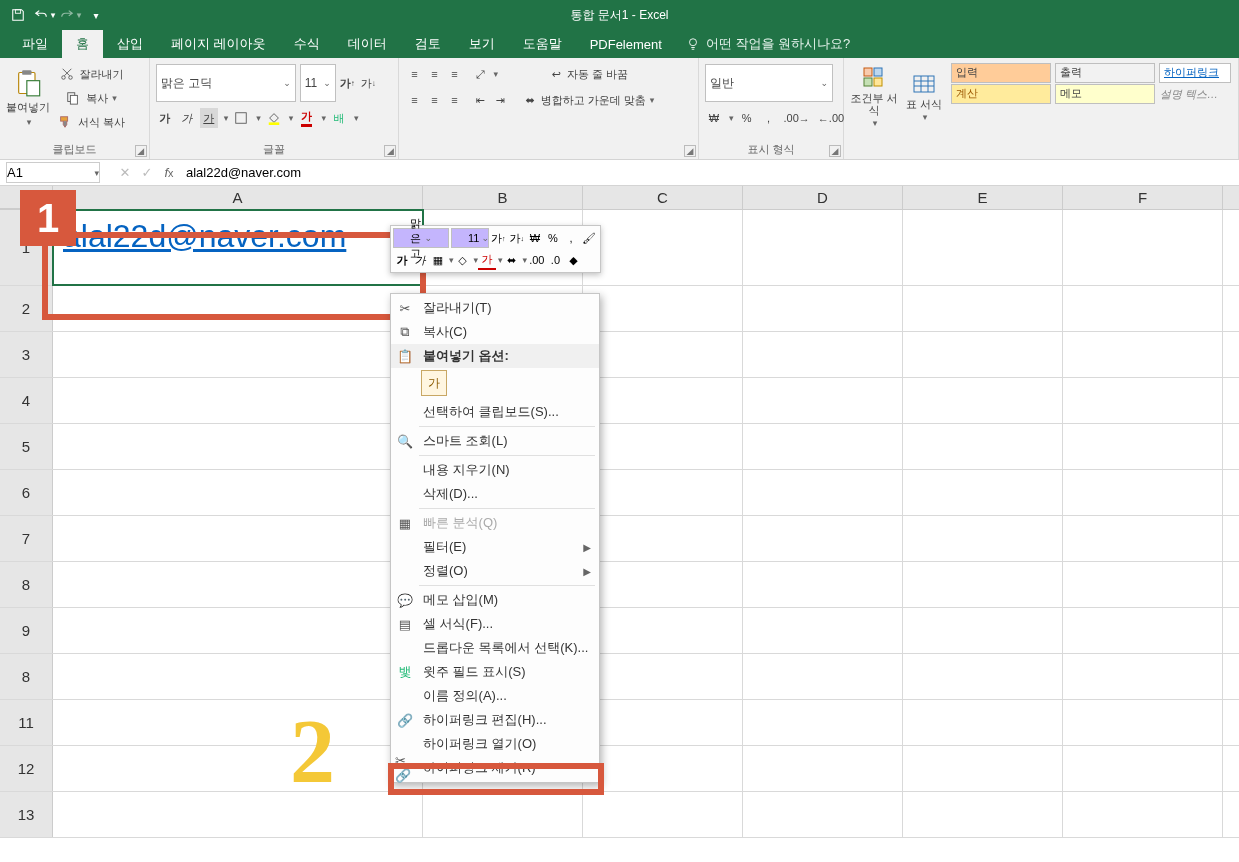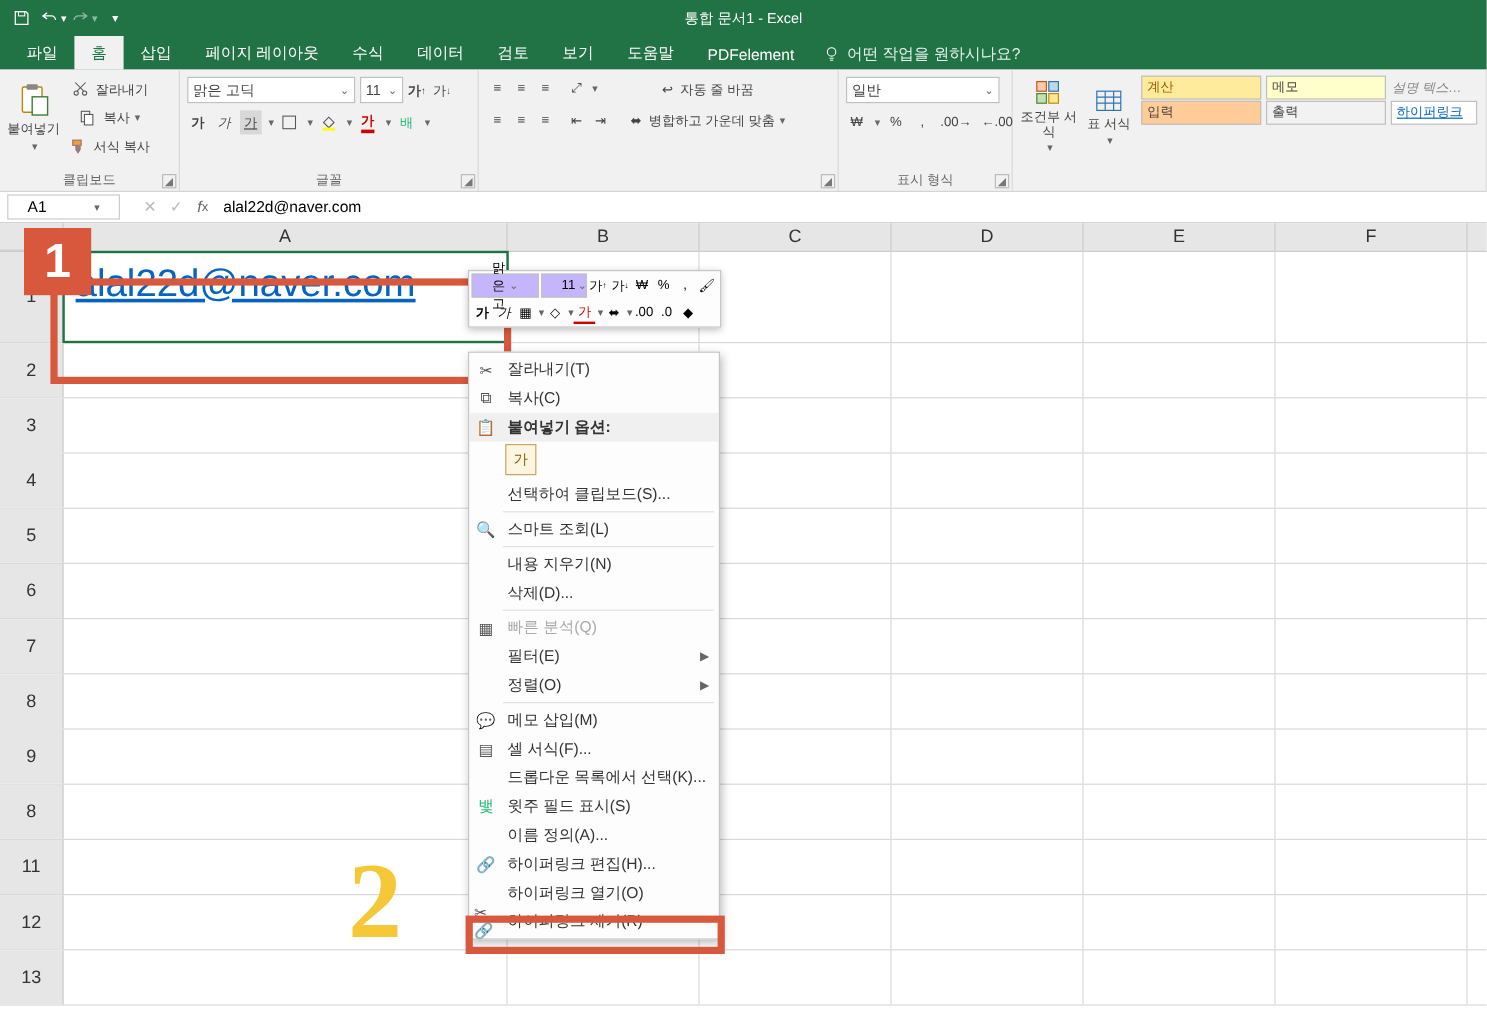--- a/index.html
+++ b/index.html
@@ -6,49 +6,49 @@
 body { width: 1239px; height: 862px; background: #fff; overflow: hidden; position: relative; }
 
 
 .titlebar { height: 30px; background: #217346; display: flex; align-items: center; color: #fff; font-size: 12px; position: relative; }
 .qat { display: flex; align-items: center; gap: 2px; padding-left: 6px; }
 .qat-btn { width: 24px; height: 24px; display: flex; align-items: center; justify-content: center; color: #fff; cursor: pointer; }
 .qat-btn.disabled { opacity: 0.5; }
 .titlebar-title { position: absolute; left: 50%; transform: translateX(-50%); }
 
 
-.ribbon-tabs { height: 28px; background: #217346; display: flex; align-items: flex-end; padding-left: 8px; gap: 0; color: #fff; font-size: 13px; }
+.ribbon-tabs { height: 28px; background: #217346; display: flex; align-items: center; padding-left: 8px; gap: 0; color: #fff; font-size: 13px; }
 .ribbon-tab { padding: 5px 14px; cursor: pointer; }
 .ribbon-tab.active { background: #f1f1f1; color: #217346; }
 .tellme { display: flex; align-items: center; gap: 6px; padding: 4px 10px; color: #e5f3ec; }
 
 
 .ribbon { height: 102px; background: #f1f1f1; border-bottom: 1px solid #d4d4d4; display: flex; font-size: 12px; color: #444; }
 .group { border-right: 1px solid #d9d9d9; padding: 4px 6px 2px 6px; display: flex; flex-direction: column; justify-content: space-between; position: relative; }
 .group-body { display: flex; align-items: flex-start; gap: 6px; flex: 1; }
 .group-label { text-align: center; font-size: 11px; color: #666; padding-top: 2px; position: relative; }
 .group-dialog { position: absolute; right: 2px; bottom: 2px; font-size: 9px; color: #777; border: 1px solid #bbb; width: 12px; height: 12px; display: flex; align-items: center; justify-content: center; }
 .big-btn { display: flex; flex-direction: column; align-items: center; justify-content: center; width: 44px; height: 70px; cursor: pointer; text-align: center; font-size: 11px; gap: 2px; }
 .ico { display: inline-flex; align-items: center; justify-content: center; }
 .row { display: flex; align-items: center; gap: 2px; }
 .col { display: flex; flex-direction: column; gap: 2px; }
 .small-btn { min-width: 18px; height: 20px; padding: 0 2px; display: inline-flex; align-items: center; justify-content: center; cursor: pointer; font-size: 11px; }
-.sel { border: 1px solid #c0c0c0; background: #fff; height: 22px; font-size: 12px; padding: 0 4px; display: inline-flex; align-items: center; justify-content: space-between; }
+.sel { border: 1px solid #c0c0c0; background: #fff; height: 38px; font-size: 12px; padding: 0 4px; display: inline-flex; align-items: center; justify-content: space-between; }
 .drop { font-size: 9px; color: #666; padding-left: 2px; }
 .style-cell { width: 100px; height: 20px; border: 1px solid #bfbfbf; font-size: 11px; padding: 1px 4px; margin: 0 1px; }
 .sc-calc { background: #ffeb9c; color: #9c5700; }
 .sc-memo { background: #ffffcc; }
 .sc-input { background: #ffcc99; }
 .sc-output { background: #f2f2f2; }
 .sc-link { color: #0563c1; text-decoration: underline; background: #fff; }
 .sc-desc { color: #888; font-style: italic; font-size: 11px; }
 
 
 .fbar { height: 26px; border-bottom: 1px solid #d4d4d4; display: flex; align-items: center; font-size: 13px; background: #fff; }
-.namebox { width: 94px; border: 1px solid #ccc; height: 21px; margin: 0 2px 0 6px; padding: 0 16px; display: flex; align-items: center; justify-content: space-between; }
+.namebox { width: 94px; border: 1px solid #ccc; height: 21px; margin: 0 2px 0 6px; padding: 0 0; display: flex; align-items: center; justify-content: space-between; }
 .fx-btn { width: 22px; height: 21px; display: flex; align-items: center; justify-content: center; color: #666; cursor: pointer; }
 .fx-val { flex: 1; padding-left: 6px; }
 
 
 .grid-wrap { position: relative; }
 .colhdrs { display: flex; height: 24px; background: #e6e6e6; border-bottom: 1px solid #ccc; }
 .corner { width: 53px; background: #e6e6e6; border-right: 1px solid #ccc; border-bottom: 1px solid #ccc; }
 .ch { border-right: 1px solid #ccc; display: flex; align-items: center; justify-content: center; font-size: 15px; color: #333; }
 .ch.A { width: 370px; }
 .ch.std { width: 160px; }
@@ -303,28 +303,28 @@
             <svg width="24" height="24" viewBox="0 0 24 24" fill="none" stroke="#2e75b6">
               <rect x="2" y="4" width="20" height="16"></rect>
               <path d="M2 9h20M2 14h20M9 4v16M16 4v16"></path>
             </svg>
           </span>
         <span style="line-height:1.1">표 서식</span>
           <span class="drop">▾</span>
       </div>
       <div class="col" style="gap:1px;padding-top:1px">
         <div class="row">
+          <div class="style-cell sc-input">입력</div>
+          <div class="style-cell sc-output">출력</div>
+          <div class="style-cell sc-link" style="width:72px">하이퍼링크</div>
+        </div>
+        <div class="row">
           <div class="style-cell sc-calc">계산</div>
           <div class="style-cell sc-memo">메모</div>
           <div class="sc-desc" style="width:72px;padding:2px">설명 텍스…</div>
-        </div>
-        <div class="row">
-          <div class="style-cell sc-input">입력</div>
-          <div class="style-cell sc-output">출력</div>
-          <div class="style-cell sc-link" style="width:72px">하이퍼링크</div>
         </div>
       </div>
     </div>
   </div>
 </div>
 
 <div class="fbar">
   <div class="namebox">
     <span>A1</span>
       <span class="drop">▾</span>

